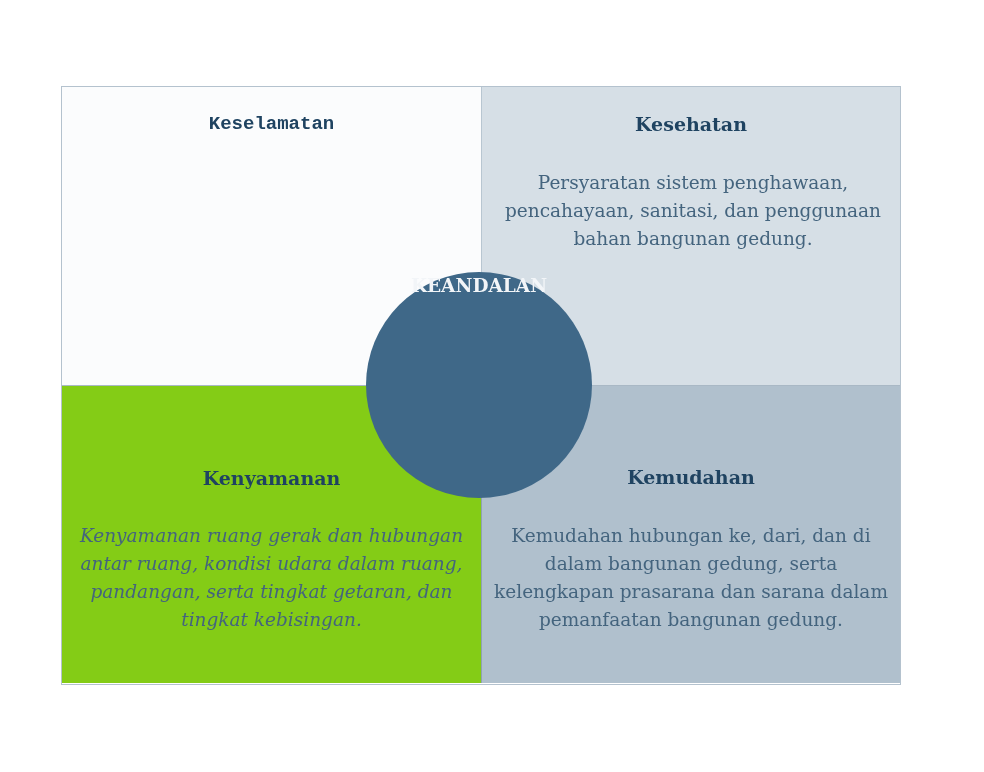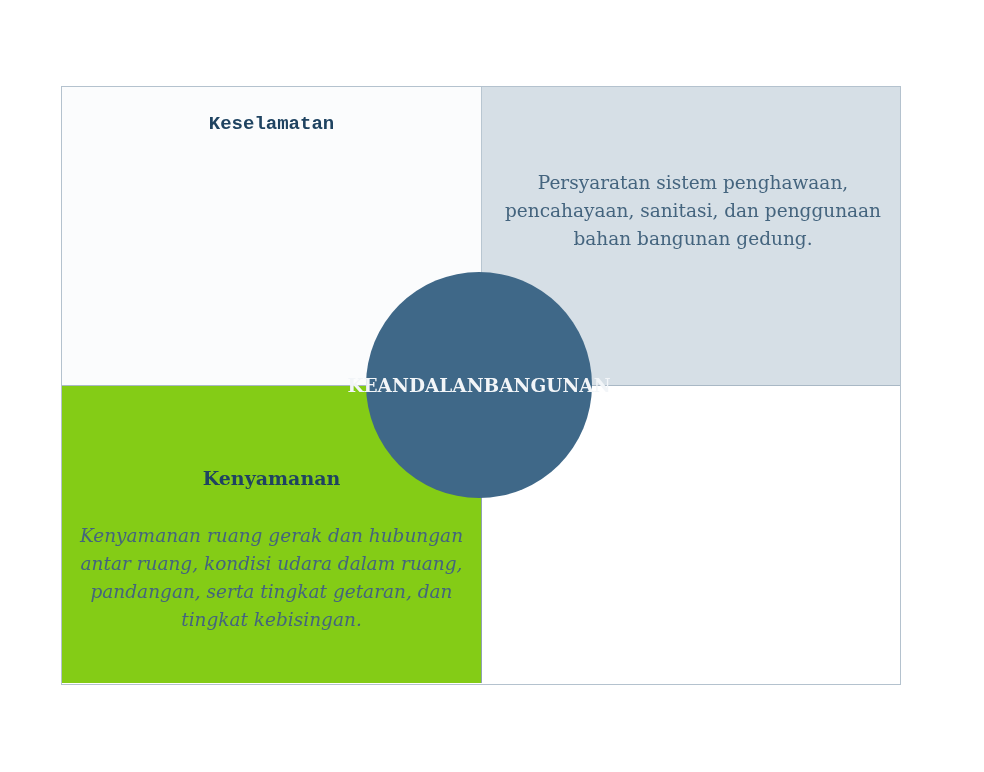--- a/index.html
+++ b/index.html
@@ -46,41 +46,45 @@
     .q-bl .desc, .q-br .desc { top: 136px; }
     .q-tl .desc { left: 14px; right: 14px; }
     .q-br .desc { left: 2px; right: 2px; }
     .q-bl .desc { left: 2px; right: 2px; font-style: italic; }
     .circle {
       position: absolute;
       left: 366px; top: 272px;
       width: 226px; height: 226px;
       border-radius: 50%;
       background: #3f6888;
-      display: flex; flex-direction: row;
-      align-items: center; justify-content: center;
+      display: flex; flex-direction: column;
+      align-items: center; 
       color: #f2f5f8;
       font-weight: bold;
       font-size: 18.5px;
       line-height: 27px;
       text-align: center;
     }
   </style>
 </head>
 <body>
 
 <div class="grid">
   <div class="quad q-tl">
     <div class="title">Keselamatan</div>
   </div>
   <div class="quad q-tr">
+    <div class="title">Kesehatan</div>
     <div class="desc">Persyaratan sistem penghawaan, pencahayaan, sanitasi, dan penggunaan bahan bangunan gedung.</div>
   </div>
   <div class="quad q-bl">
     <div class="title">Kenyamanan</div>
     <div class="desc">Kenyamanan ruang gerak dan hubungan antar ruang, kondisi udara dalam ruang, pandangan, serta tingkat getaran, dan tingkat kebisingan.</div>
   </div>
+  <div class="quad q-br">
+    <div class="title">Kemudahan</div>
+    <div class="desc">Kemudahan hubungan ke, dari, dan di dalam bangunan gedung, serta kelengkapan prasarana dan sarana dalam pemanfaatan bangunan gedung.</div>
+  </div>
 </div>
 
 <div class="circle">
   <span>KEANDALAN</span>
-  <span>BANGUNAN</span>
 </div>
 
 </body></html>

